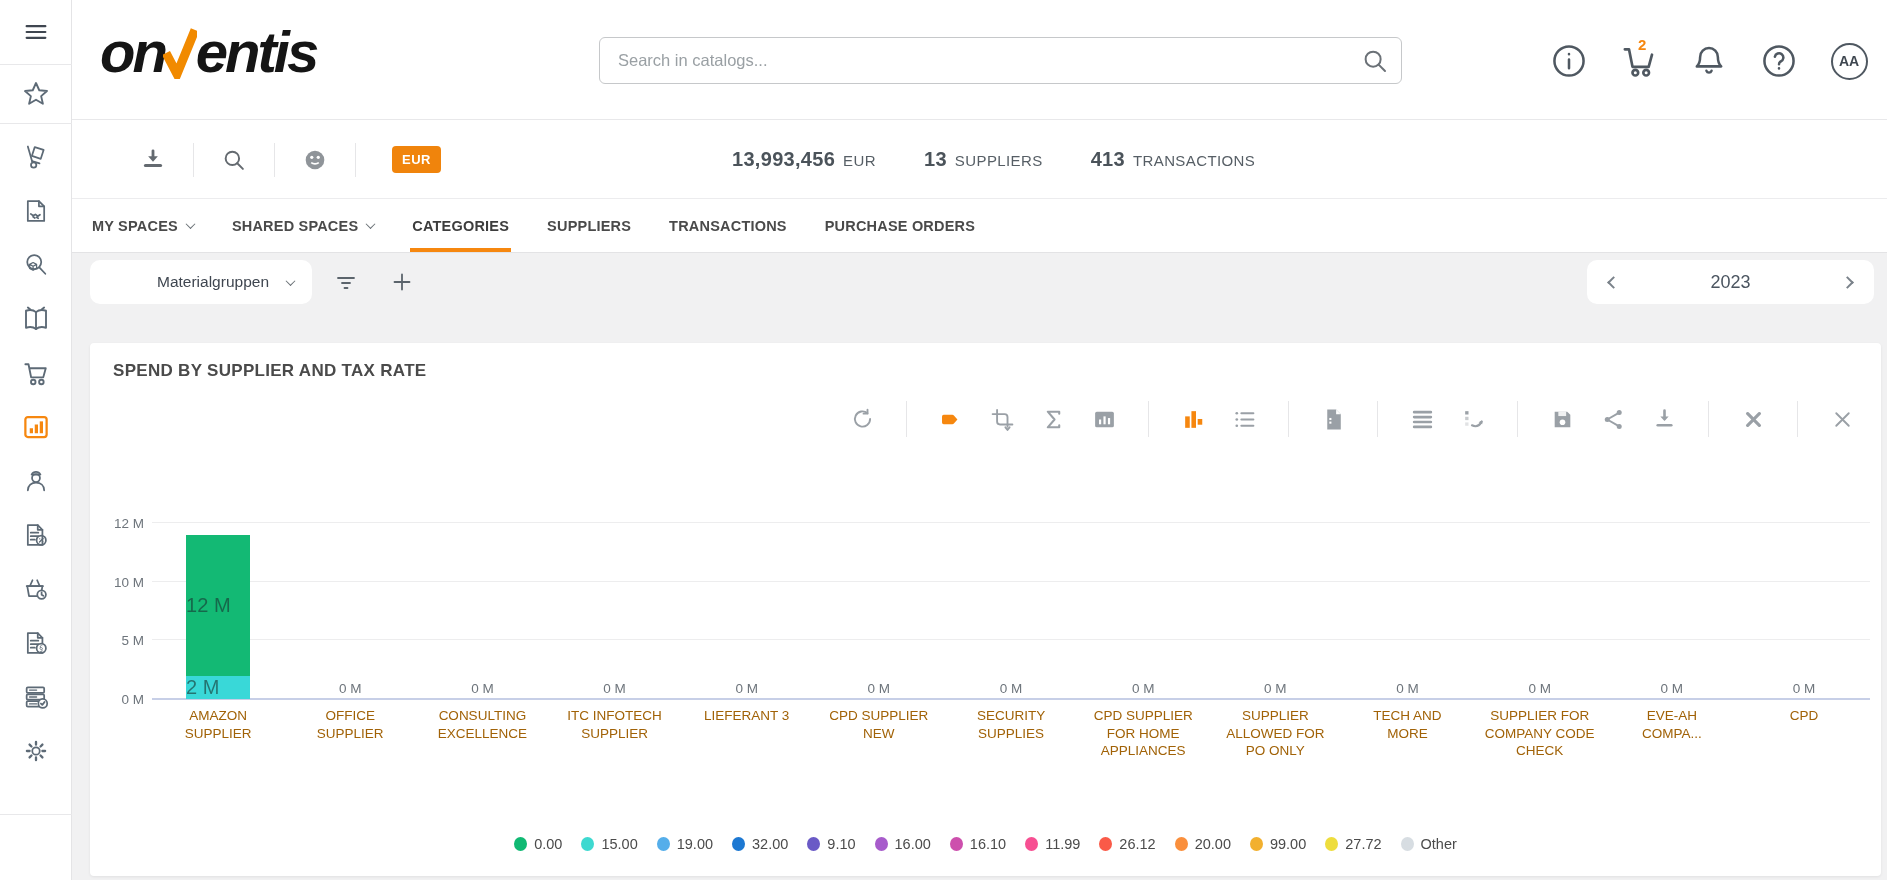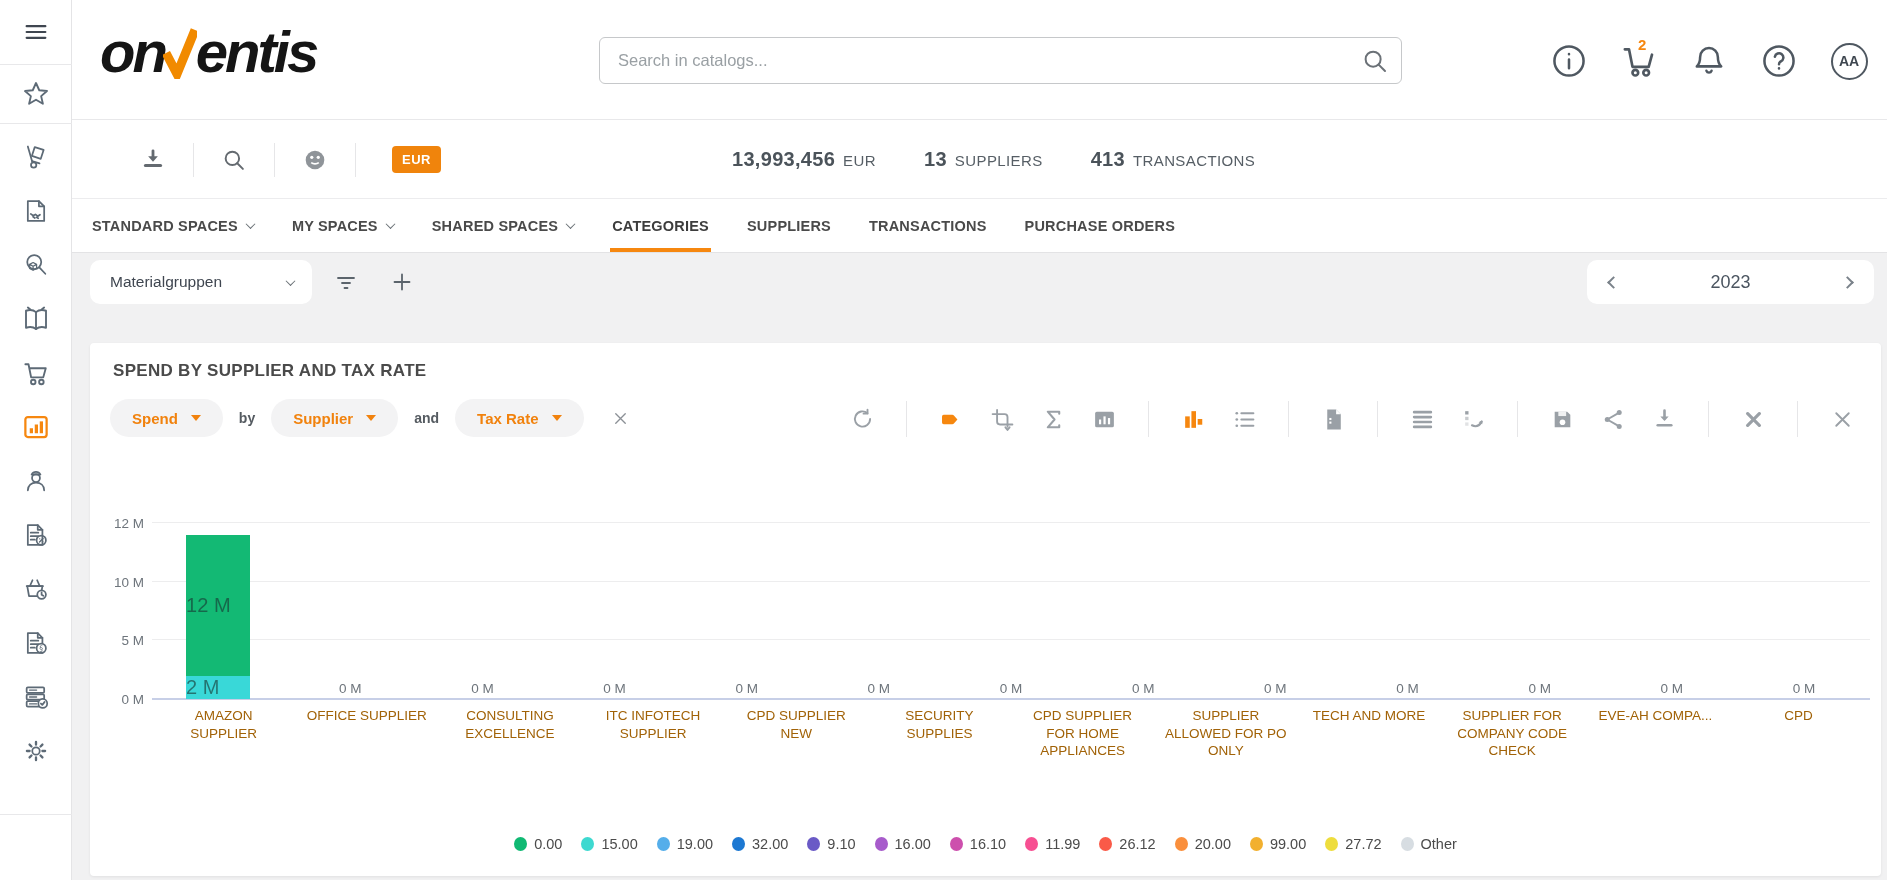--- a/index.html
+++ b/index.html
@@ -55,21 +55,21 @@
     display:flex; align-items:stretch; padding-left:18px; }
   .tab { display:flex; align-items:center; gap:9px; padding:0 2px; margin-right:34px; cursor:pointer;
     font-size:14.5px; font-weight:700; color:#4a4a4a; letter-spacing:.2px; border-bottom:4px solid transparent; padding-top:4px; }
   .tab.active { border-bottom-color:#f6870f; color:#3d3d3d; }
   .chev { width:7px; height:7px; border-right:1.8px solid #6a7176; border-bottom:1.8px solid #6a7176;
     transform:rotate(45deg) translate(-1px,-1px); display:inline-block; }
 
   
   .filterrow { position:relative; height:57px; background:#f1f1f2; }
   .selector { position:absolute; left:18px; top:7px; height:44px; min-width:222px; background:#fff; border-radius:10px;
-    display:flex; align-items:center; justify-content:space-between; padding:0 18px 0 20px; cursor:pointer;
+    display:flex; align-items:center; justify-content:flex-end; padding:0 18px 0 20px; cursor:pointer;
     font-size:15.5px; color:#3f4650; gap:18px; }
   .ficon { position:absolute; top:7px; height:44px; width:44px; display:flex; align-items:center; justify-content:center; cursor:pointer; }
   .ficon svg { stroke:#5b646c; stroke-width:1.8; stroke-linecap:round; fill:none; }
   .yearsel { position:absolute; right:13px; top:7px; width:287px; height:44px; background:#fff; border-radius:10px;
     display:flex; align-items:center; justify-content:space-between; padding:0 22px; font-size:18px; color:#4b5560; }
   .chev-l,.chev-r { width:9px; height:9px; border-right:2px solid #7a828a; border-bottom:2px solid #7a828a;
     display:inline-block; cursor:pointer; }
   .chev-l { transform:rotate(135deg); }
   .chev-r { transform:rotate(-45deg); }
 
@@ -319,24 +319,20 @@
           </div>
           <div class="stat">
             <span class="v">413</span>
             <span class="l">TRANSACTIONS</span>
           </div>
         </div>
     </div>
 
     <nav class="tabsrow" id="tabs">
         <div class="tab">
-          <span>STANDARD SPACES</span>
-          <span class="chev"></span>
-        </div>
-        <div class="tab">
           <span>MY SPACES</span>
           <span class="chev"></span>
         </div>
         <div class="tab">
           <span>SHARED SPACES</span>
           <span class="chev"></span>
         </div>
         <div class="tab active">
           <span>CATEGORIES</span>
         </div>
@@ -369,41 +365,20 @@
       <div class="yearsel">
         <span class="chev-l"></span>
         <span>2023</span>
         <span class="chev-r"></span>
       </div>
     </div>
 
     <section class="card">
       <h1 class="title">SPEND BY SUPPLIER AND TAX RATE</h1>
 
-      <div class="chips">
-        <div class="pill">
-          <span>Spend</span>
-            <span class="tri"></span>
-        </div>
-        <span class="conn">by</span>
-        <div class="pill">
-          <span>Supplier</span>
-            <span class="tri"></span>
-        </div>
-        <span class="conn">and</span>
-        <div class="pill">
-          <span>Tax Rate</span>
-            <span class="tri"></span>
-        </div>
-        <span class="chip-x">
-          <svg width="19" height="19" viewBox="0 0 24 24" style="stroke:#8b9096;stroke-width:1.7;stroke-linecap:round">
-              <path d="M6 6 L18 18 M18 6 L6 18"></path>
-            </svg>
-        </span>
-      </div>
 
       <div class="toolbar">
         <div class="tb">
             <svg width="25" height="25" viewBox="0 0 24 24">
               <path d="M16.8 6 A7.3 7.3 0 1 0 19.3 11.5"></path>
               <path d="M16.8 2.6 V6.4 H13"></path>
             </svg>
           </div>
         <div class="tbsep"></div>
         <div class="tb">
@@ -581,20 +556,21 @@
           <div class="gridline" style="bottom: 117.333px;"></div>
           <div class="ytick" style="left: -58px; bottom: 109.333px;">10 M</div>
           <div class="gridline" style="bottom: 176px;"></div>
           <div class="ytick" style="left: -58px; bottom: 168px;">12 M</div>
         </div>
       <div class="xlabels" id="xlabels">
           <div class="xlabel">AMAZON SUPPLIER</div>
           <div class="xlabel">OFFICE SUPPLIER</div>
           <div class="xlabel">CONSULTING EXCELLENCE</div>
           <div class="xlabel">ITC INFOTECH SUPPLIER</div>
+          <div class="xlabel">LIEFERANT 3</div>
           <div class="xlabel">CPD SUPPLIER NEW</div>
           <div class="xlabel">SECURITY SUPPLIES</div>
           <div class="xlabel">CPD SUPPLIER FOR HOME APPLIANCES</div>
           <div class="xlabel">SUPPLIER ALLOWED FOR PO ONLY</div>
           <div class="xlabel">TECH AND MORE</div>
           <div class="xlabel">SUPPLIER FOR COMPANY CODE CHECK</div>
           <div class="xlabel">EVE-AH COMPA...</div>
           <div class="xlabel">CPD</div>
         </div>
       <div class="legend" id="legend">

